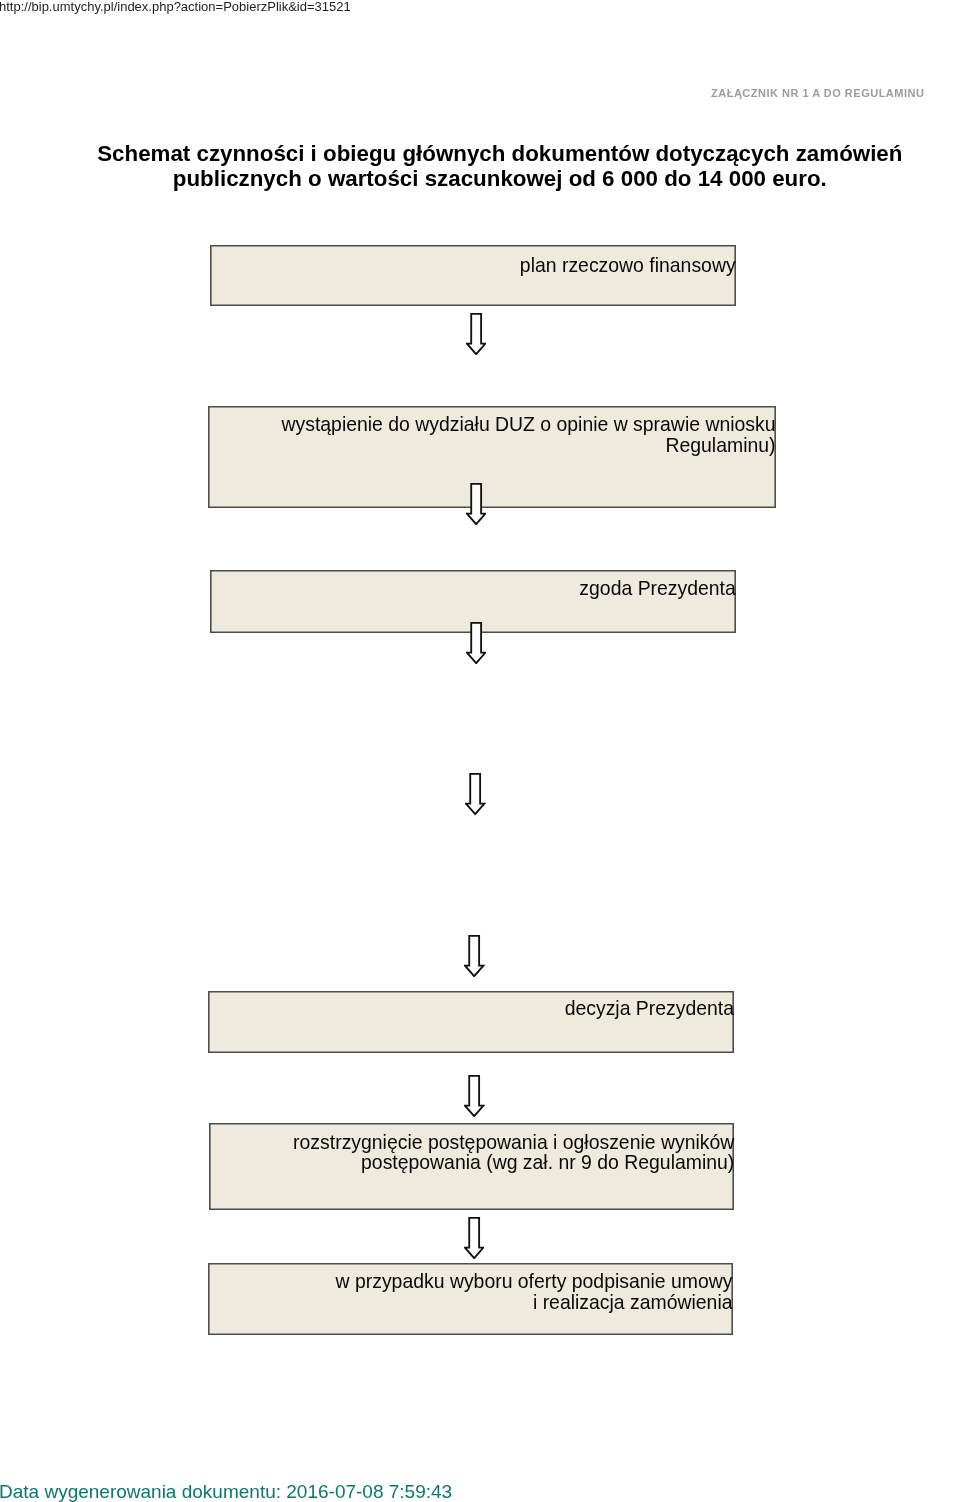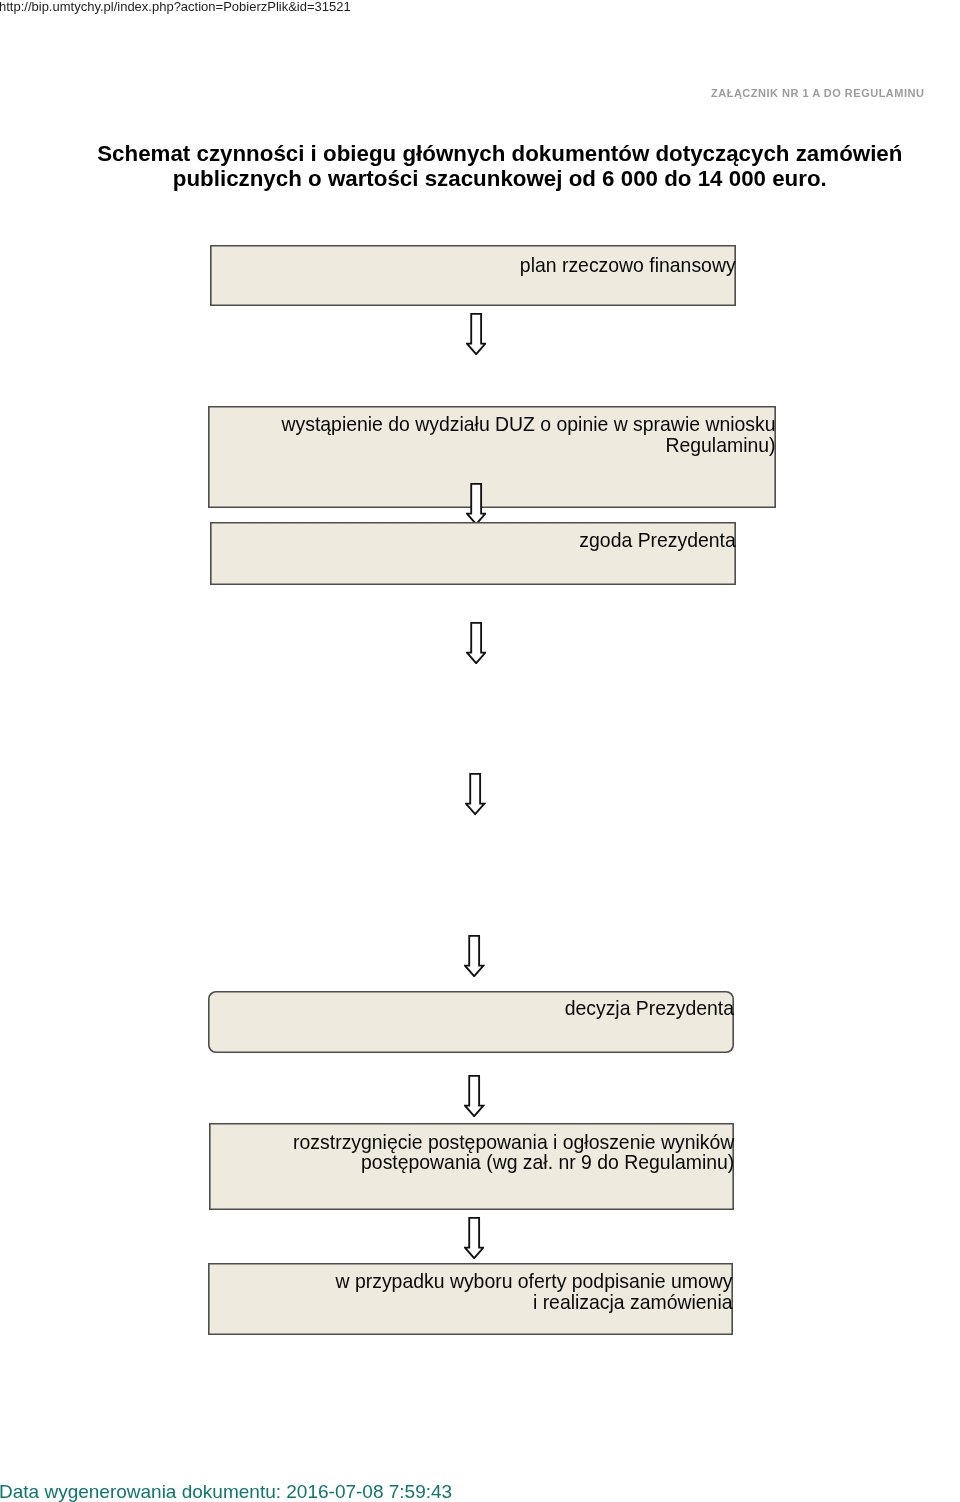--- a/index.html
+++ b/index.html
@@ -18,24 +18,24 @@
 
   .flowchart { position:absolute; left:0; top:0; width:960px; height:1502px; }
   .box { position:absolute; background:#EEEBDE; box-shadow:inset 0 0 0 1.6px #4d4d4b;
          box-sizing:border-box; font-size:19.42px; line-height:20.8px; text-align:right;
          color:#080808; }
   .box .ln { display:block; white-space:nowrap; }
 
   
   #box1 { left:210.0px;  top:244.9px;  width:525.6px; height:61.15px;  padding-top:9.90px; }
   #box2 { left:207.5px;  top:372.0px;  width:568px; height:102.25px; padding-top:8.35px;margin-top:34px; }
-  #box3 { left:210.0px;  top:522px;  width:525.8px; height:63.45px;  padding-top:7.95px;padding-left:14px; }
+  #box3 { left:210.0px;  top:570px;  width:525.8px; height:63.45px;  padding-top:7.95px;padding-left:14px; }
   #box4 { left:210.0px;  top:689.9px;  width:525.8px; height:63.45px;  padding-top:7.20px; }
   #box5 { left:207.5px;  top:824.0px;  width:525.2px; height:102.15px; padding-top:9.05px; }
-  #box6 { left:208.0px;  top:990.8px;  width:526.0px; height:62.45px;  padding-top:7.60px;border-radius:8px; }
+  #box6 { left:208.0px;  top:990.8px;  width:526.0px; height:62.45px;  padding-top:7.60px; }
   #box7 { left:208.5px;  top:1123.0px; width:525.8px; height:87.35px;  padding-top:8.65px; }
   #box8 { left:207.5px;  top:1263.2px; width:525.0px; height:72px;  padding-top:8.05px; }
 
   .arrow { position:absolute; display:block; }
   #arrow1 { left:465.625px; top:312.7px; }
   #arrow2 { left:465.625px; top:483.2px; }
   #arrow3 { left:465.625px; top:622.2px; }
   #arrow4 { left:465.325px; top:773.4px; }
   #arrow5 { left:464.225px; top:935.2px; }
   #arrow6 { left:464.225px; top:1074.9px; }

